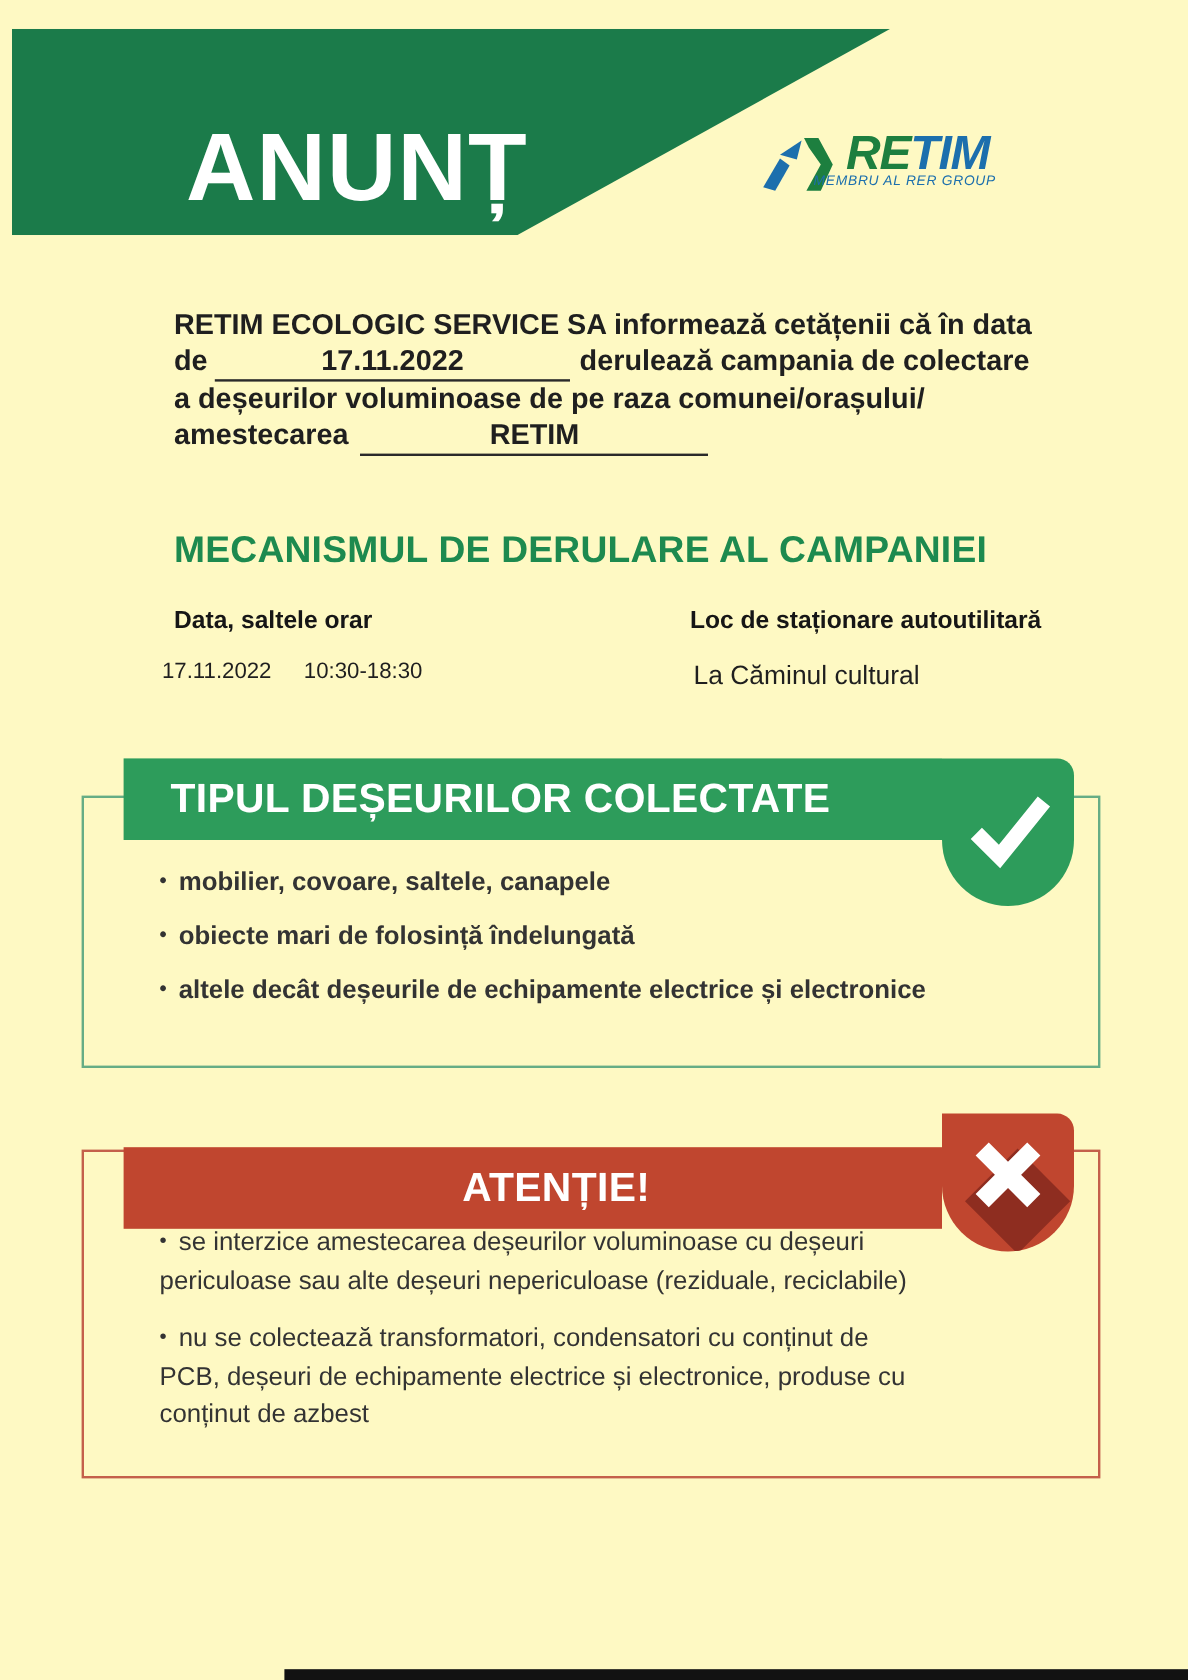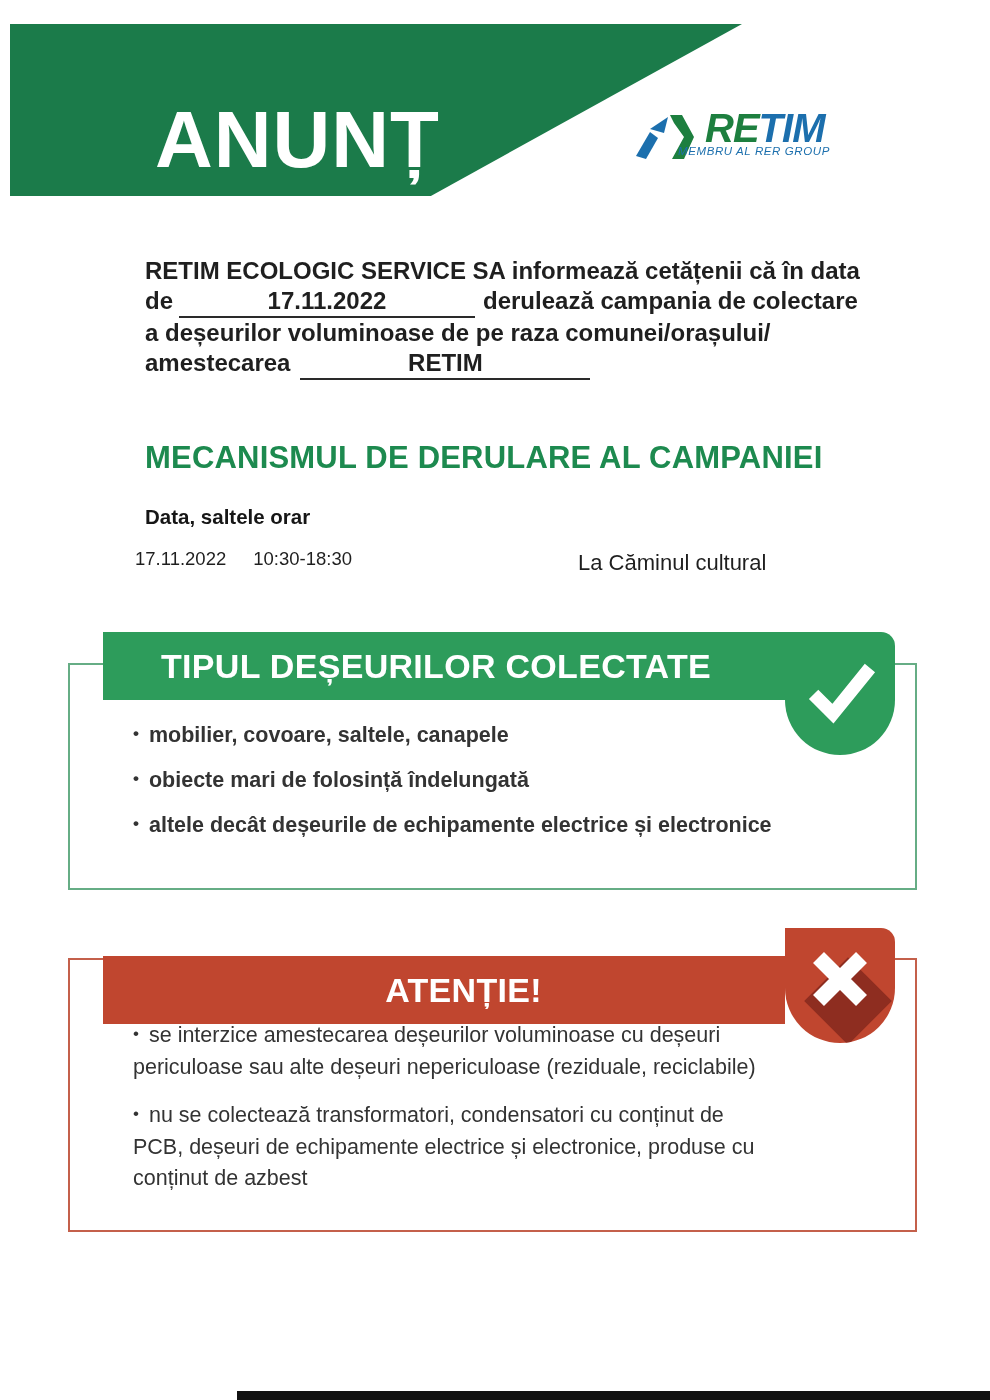--- a/index.html
+++ b/index.html
@@ -1,18 +1,18 @@
 <!DOCTYPE html>
 <html><head>
 <meta charset="utf-8">
 <style>
   html,body { margin:0; padding:0; background:#e8e8e8; }
   .page {
     position:relative; width:990px; height:1400px; margin:0 auto;
-    background:#ffffff; overflow:hidden;
+    background:#fef9c3; overflow:hidden;
     font-family:"Liberation Sans", sans-serif; color:#222;
   }
 
   
   .banner {
     position:absolute; left:10px; top:24px; width:732px; height:172px;
     background:#1b7b4a;
     clip-path:polygon(0 0, 100% 0, 57.5% 100%, 0 100%);
   }
   .banner-title {
@@ -61,21 +61,21 @@
   .val-row.left { left:135px; }
   .val-row.right { left:578px; top:550px; font-size:22px; }
   .val-interval { margin-left:27px; }
 
   
   .card { position:absolute; background:transparent; z-index:1; }
   .card.green { left:68px; top:663px; width:845px; height:223px; border:2px solid #66ad85; }
   .card.red   { left:68px; top:958px; width:845px; height:270px; border:2px solid #c4604b; }
 
   .bar { position:absolute; left:103px; width:682px; height:68px; z-index:2; }
-  .bar.green { top:632px; background:#2d9c5b;padding-left:19px; }
+  .bar.green { top:632px; background:#2d9c5b; }
   .bar.red   { top:956px; background:#c0462f;text-align:center; }
   .bar-title {
     padding-left:39px; line-height:68px; color:#ffffff;
     font-size:34px; font-weight:700; letter-spacing:0.3px; white-space:nowrap;
   }
 
   .badge { position:absolute; left:785px; width:110px; z-index:3; overflow:hidden; }
   .badge.green { top:632px; height:123px; background:#2d9c5b; border-radius:0 14px 55px 55px; }
   .badge.red   { top:928px; height:115px; background:#c0462f; border-radius:0 14px 55px 55px; }
   .badge svg { position:absolute; }
@@ -127,20 +127,21 @@
     </div>
     <div>a deșeurilor voluminoase de pe raza comunei/orașului/</div>
     <div>
       <span>amestecarea</span><span class="blank blank-town">RETIM</span>
     </div>
   </div>
 
   <div class="mech-title">MECANISMUL DE DERULARE AL CAMPANIEI</div>
 
   <div class="col-head left">Data, saltele orar</div>
+  <div class="col-head right">Loc de staționare autoutilitară</div>
 
   <div class="val-row left">
     <span>17.11.2022</span><span class="val-interval">10:30-18:30</span>
   </div>
   <div class="val-row right">La Căminul cultural</div>
 
   <div class="card green"></div>
   <div class="bar green">
     <div class="bar-title">TIPUL DEȘEURILOR COLECTATE</div>
   </div>

